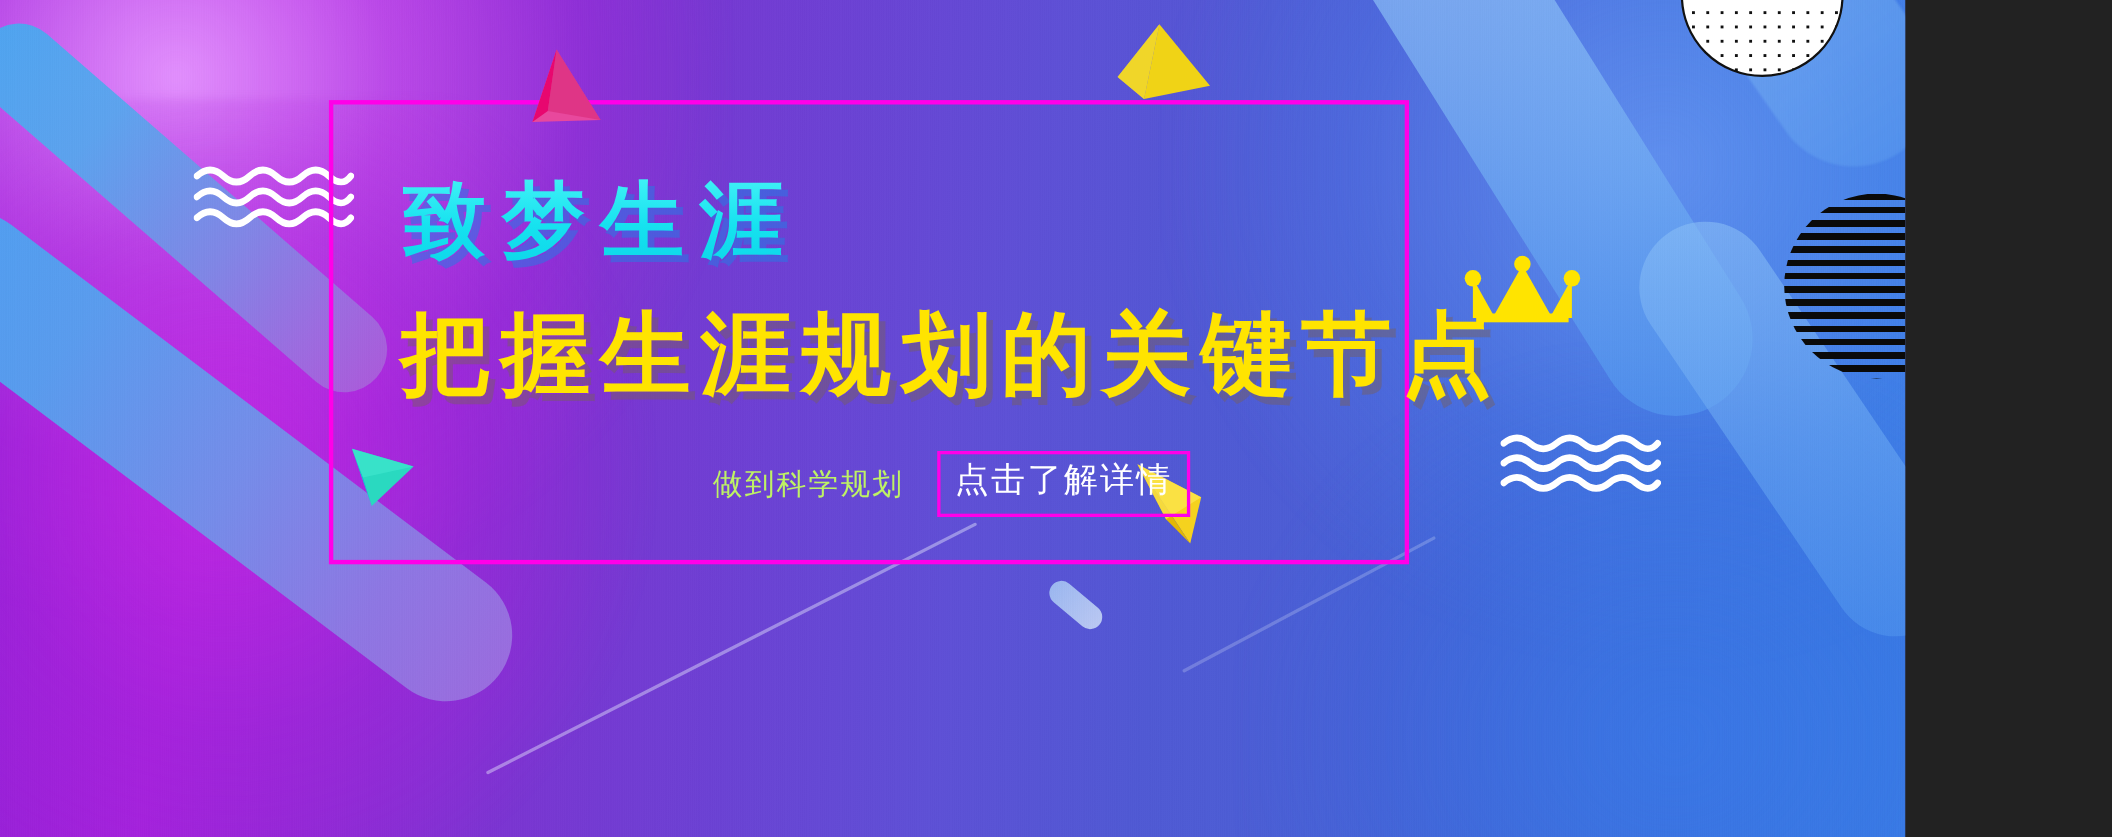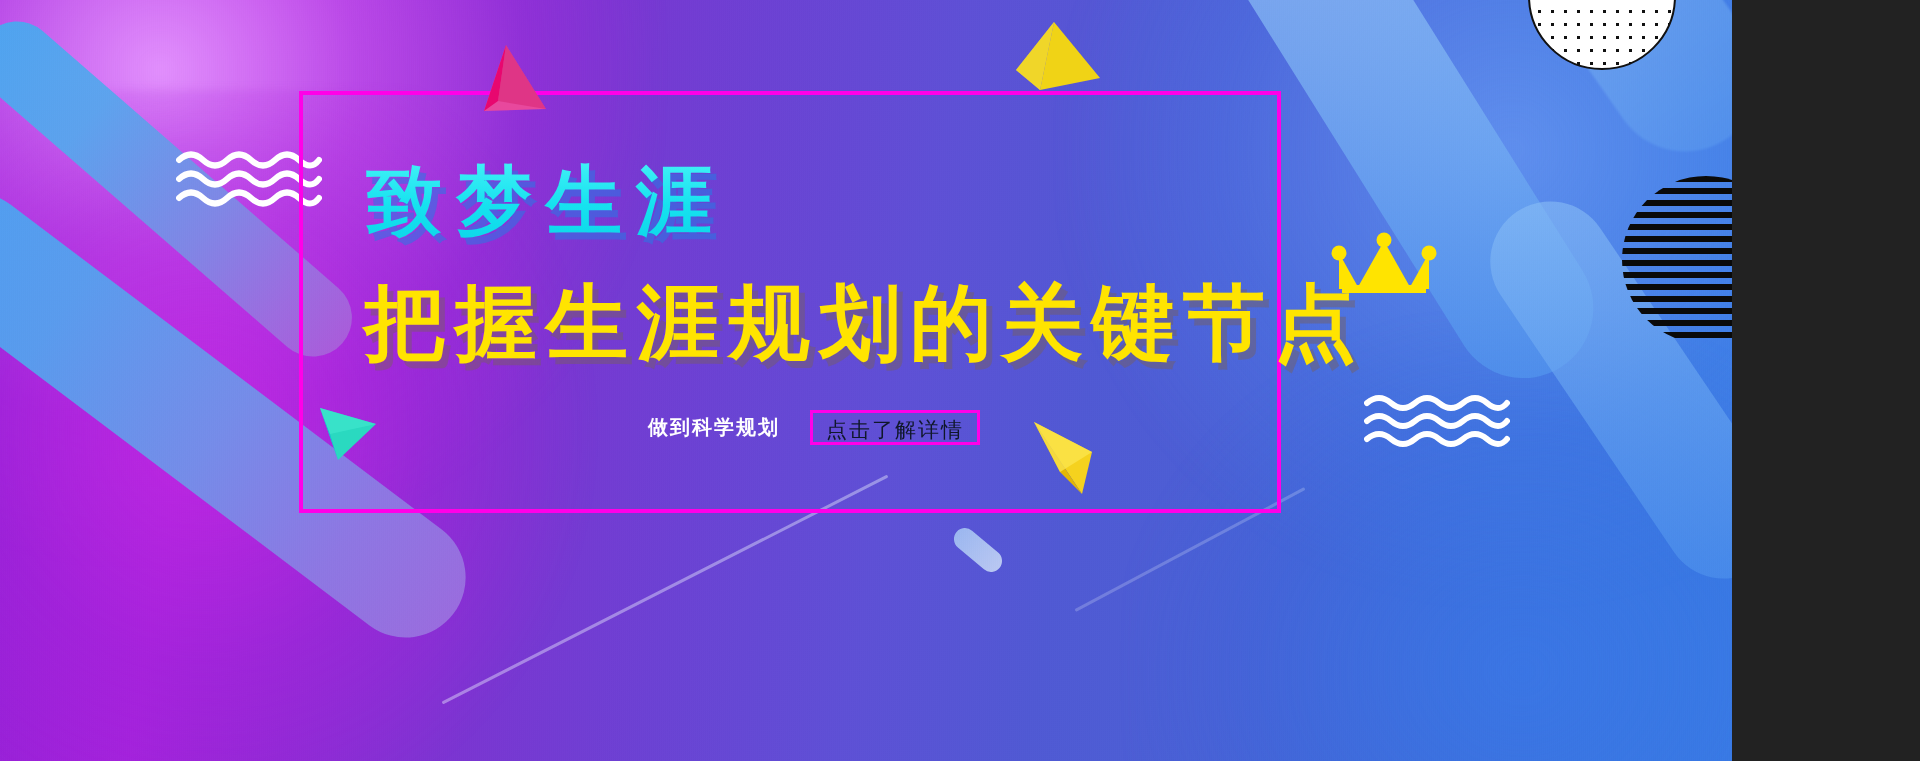--- a/index.html
+++ b/index.html
@@ -190,29 +190,29 @@
     position:absolute; left:370px; top:289px;
     font-size:82px; font-weight:700; letter-spacing:9px; line-height:1;
     color:rgba(120,95,90,.45);
     white-space:nowrap;
   }
   .subrow{
     position:absolute; left:648px; top:410px;
     display:flex; align-items:center; gap:30px;
   }
   .subtitle{
-    font-size:20px; font-weight:700; letter-spacing:2px;
-    color:#ffffff;
+    font-size:27px; font-weight:400; letter-spacing:2px;
+    color:#bef264;
     white-space:nowrap;
   }
   .cta{
     border:3px solid #ff00e8;
-    padding:5px 13px 0;
-    font-size:21px; letter-spacing:2px;
-    color:#0f172a;
+    padding:5px 13px 13px;
+    font-size:31px; letter-spacing:2px;
+    color:#ffffff;
     background:transparent;
     cursor:pointer;
     font-family:inherit;
     line-height:1.15;
     white-space:nowrap;
   }
 
   
   .crown{ position:absolute; left:1330px; top:232px; }
 </style>

